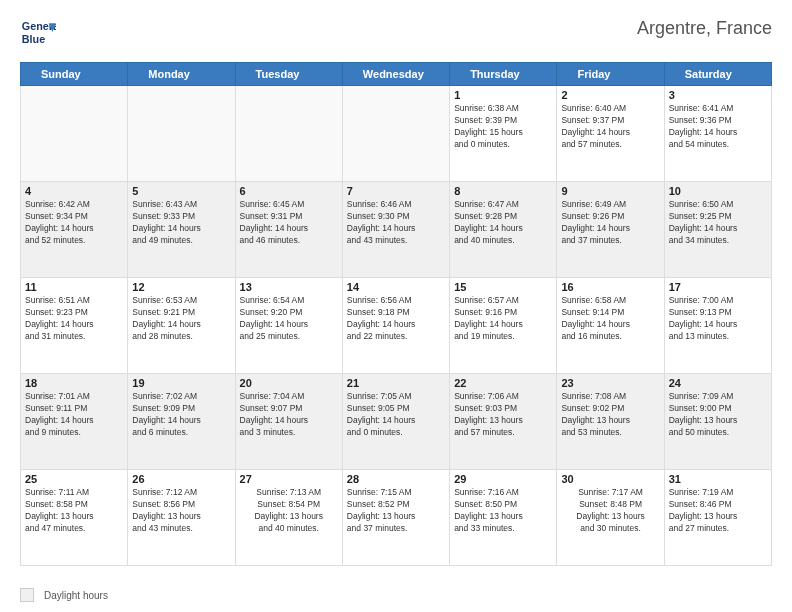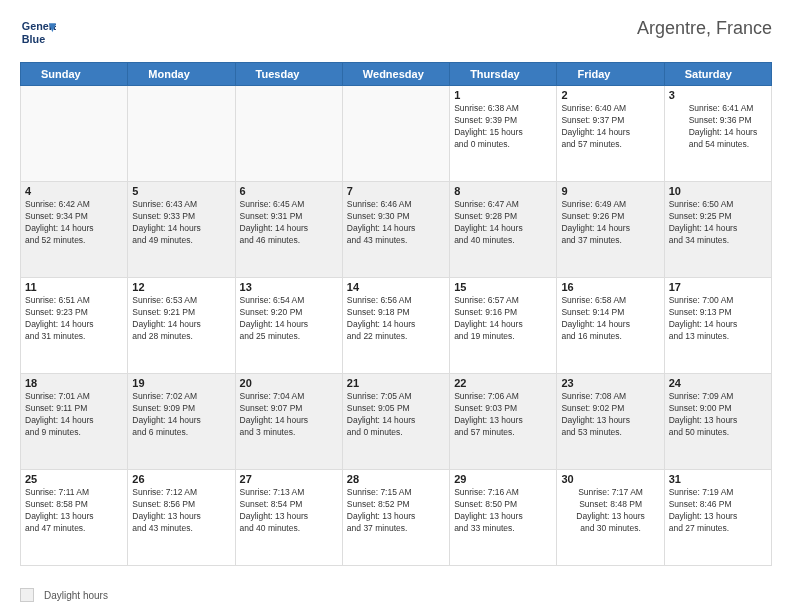--- a/index.html
+++ b/index.html
@@ -149,21 +149,21 @@
           </td>
           <td>
             <span class="day-number">2</span>
             <div class="day-info" style="white-space: pre-line;">Sunrise: 6:40 AM
 Sunset: 9:37 PM
 Daylight: 14 hours
 and 57 minutes.</div>
           </td>
           <td>
             <span class="day-number">3</span>
-            <div class="day-info" style="white-space: pre-line; margin-left: 20px;">Sunrise: 6:41 AM
+            <div class="day-info" style="white-space: pre-line;">Sunrise: 6:41 AM
 Sunset: 9:36 PM
 Daylight: 14 hours
 and 54 minutes.</div>
           </td>
         </tr>
         <tr>
           <td class="shaded">
             <span class="day-number">4</span>
             <div class="day-info" style="white-space: pre-line;">Sunrise: 6:42 AM
 Sunset: 9:34 PM
@@ -325,21 +325,21 @@
           </td>
           <td>
             <span class="day-number">26</span>
             <div class="day-info" style="white-space: pre-line;">Sunrise: 7:12 AM
 Sunset: 8:56 PM
 Daylight: 13 hours
 and 43 minutes.</div>
           </td>
           <td>
             <span class="day-number">27</span>
-            <div class="day-info" style="white-space: pre-line;">Sunrise: 7:13 AM
+            <div class="day-info" style="white-space: pre-line; text-align: center;">Sunrise: 7:13 AM
 Sunset: 8:54 PM
 Daylight: 13 hours
 and 40 minutes.</div>
           </td>
           <td>
             <span class="day-number">28</span>
             <div class="day-info" style="white-space: pre-line;">Sunrise: 7:15 AM
 Sunset: 8:52 PM
 Daylight: 13 hours
 and 37 minutes.</div>

